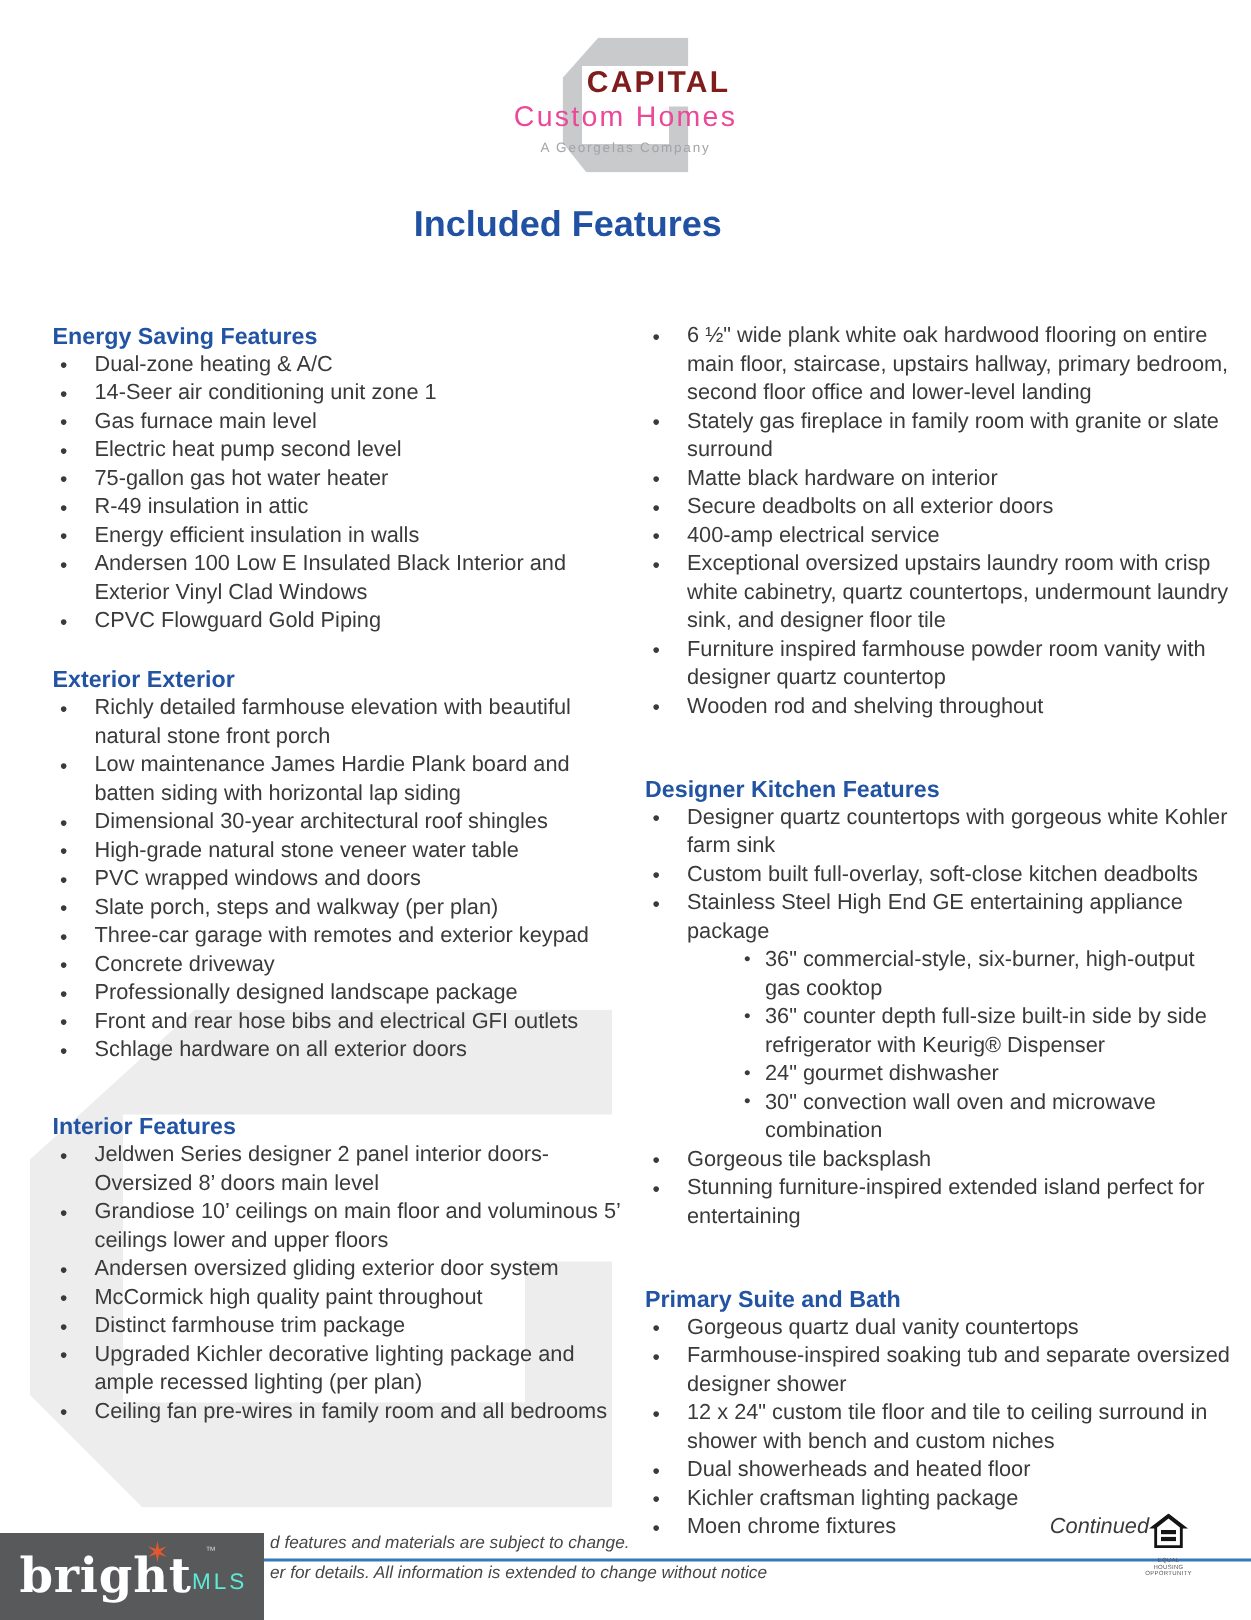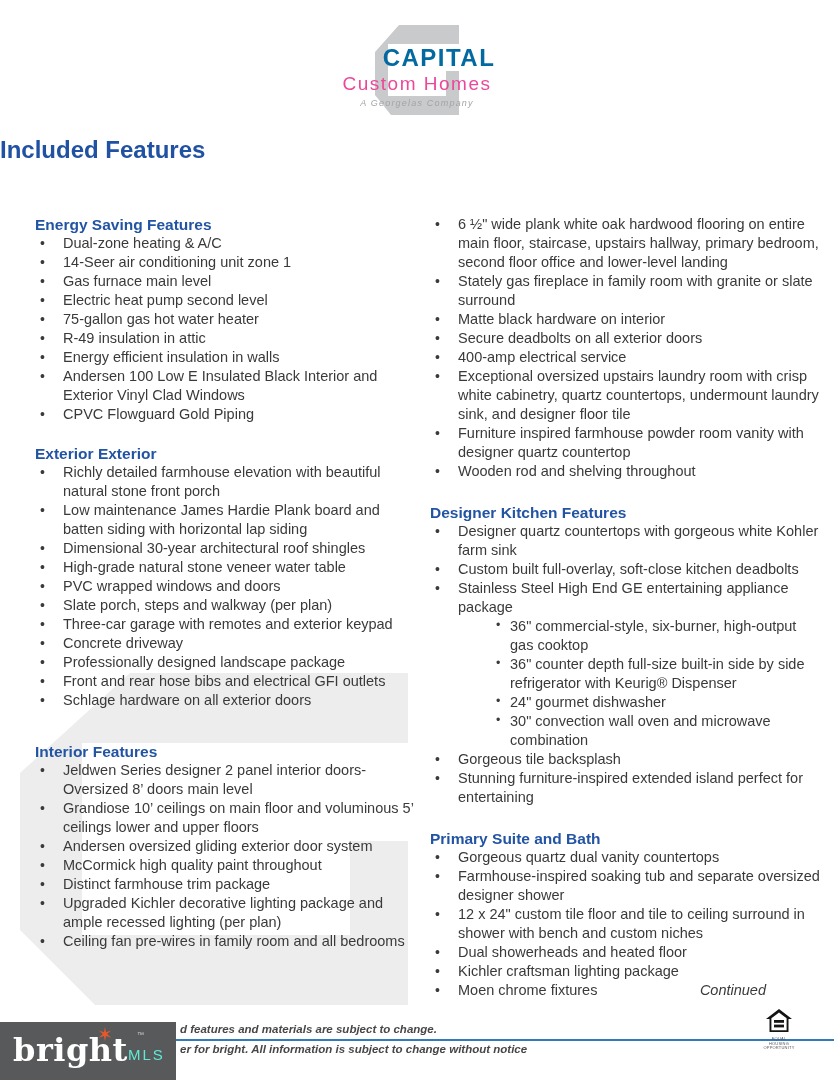--- a/index.html
+++ b/index.html
@@ -12,65 +12,65 @@
 
   
   .logo-wrap { position: absolute; top: 20px; left: 0; width: 834px; text-align: center; }
   .logo-c {
     position: absolute; left: 375px; top: 5px; width: 84px; height: 90px;
     background: #c9cacc;
     clip-path: polygon(24px 0, 84px 0, 84px 19px, 13px 19px, 13px 71px, 71px 71px,
                        71px 46px, 84px 46px, 84px 90px, 16px 90px, 0 70px, 0 27px);
   }
   .logo-brand {
-    position: relative; margin-top: 24px; font-size: 24px; font-weight: bold;
-    color: #0369a1; letter-spacing: 1.5px; padding-left: 44px;
+    position: relative; margin-top: 24px; font-size: 20px; font-weight: bold;
+    color: #7f1d1d; letter-spacing: 1.5px; padding-left: 44px;
   }
   .logo-sub {
     position: relative; font-size: 19px; color: #ec4899; letter-spacing: 1.5px; margin-top: 1px;
   }
   .logo-tagline {
-    position: relative; font-size: 9px; color: #a3a4a8; letter-spacing: 1.2px; margin-top: 3px; font-style: italic;
+    position: relative; font-size: 9px; color: #a3a4a8; letter-spacing: 1.2px; margin-top: 3px;
   }
   .title {
-    position: absolute; top: 136px; left: 0; width: 757px; text-align: left;
+    position: absolute; top: 136px; left: 0; width: 757px; text-align: center;
     font-size: 24px; font-weight: bold; color: #2051a2;
   }
 
   
   .watermark-c {
     position: absolute; left: 20px; top: 673px; width: 390px; height: 332px;
     background: #ededee; z-index: 0;
     clip-path: polygon(110px 0, 388px 0, 388px 70px, 62px 70px, 62px 262px, 330px 262px,
                        330px 168px, 388px 168px, 388px 332px, 75px 332px, 0 257px, 0 100px);
   }
 
   
   .col { position: absolute; top: 215px; z-index: 1; font-size: 14.5px; line-height: 19px; color: #3a3a3a; }
   .col-left  { left: 35px;  width: 384px; }
   .col-right { left: 430px; width: 392px; }
   .col-left  section + section { margin-top: 20px; }
   .col-left  section:nth-of-type(3) { margin-top: 32px; }
-  .col-right section + section { margin-top: 22px; }
+  .col-right section + section { margin-top: 36px; }
   .section-heading { font-size: 15.5px; line-height: 19px; font-weight: bold; color: #2254a3; }
   ul.feature-list, ul.feature-sublist { list-style: none; }
   ul.feature-list > li { position: relative; padding-left: 28px; }
   ul.feature-list > li::before {
     content: "\2022"; position: absolute; left: 5px; top: 0; font-size: 14px; color: #3a3a3a;
   }
   ul.feature-sublist { margin-left: 38px; }
   ul.feature-sublist > li { position: relative; padding-left: 14px; }
   ul.feature-sublist > li::before {
     content: "\2022"; position: absolute; left: 0; top: -1px; font-size: 12.5px; color: #3a3a3a;
   }
   .continued-label { float: right; font-style: italic; margin-right: 56px; }
 
   
   .footer-rule { position: absolute; left: 0; top: 1039px; width: 834px; height: 2px; background: #3579bd; z-index: 2; }
-  .disclaimer { position: absolute; font-style: italic; font-size: 11.5px; color: #474747; z-index: 1; white-space: nowrap; font-weight: bold; }
+  .disclaimer { position: absolute; font-style: italic; font-size: 11.5px; color: #474747; z-index: 1; white-space: nowrap; }
   .disclaimer.l1 { left: 180px; top: 1023px; }
   .disclaimer.l2 { left: 180px; top: 1043px; }
 
   .bright-box {
     position: absolute; left: 0; top: 1022px; width: 176px; height: 58px;
     background: #58595b; z-index: 5; text-align: right;
   }
   .bright-word {
     position: absolute; left: 13px; top: 9px; font-family: "DejaVu Serif", serif;
     font-weight: bold; font-size: 32px; color: #ffffff; letter-spacing: 0.5px;
@@ -180,21 +180,21 @@
           <li><span>12 x 24" custom tile floor and tile to ceiling surround in shower with bench and custom niches</span></li>
           <li><span>Dual showerheads and heated floor</span></li>
           <li><span>Kichler craftsman lighting package</span></li>
           <li><span class="continued-label">Continued</span><span>Moen chrome fixtures</span></li>
         </ul>
       </section>
     </div>
 
   <div class="footer-rule"></div>
   <div class="disclaimer l1">d features and materials are subject to change.</div>
-  <div class="disclaimer l2">er for bright. All information is subject to change without notice</div>
+  <div class="disclaimer l2">er for details. All information is extended to change without notice</div>
 
   <div class="bright-box">
     <span class="bright-word">bright</span>
     <span class="bright-star">✶</span>
     <span class="bright-tm">™</span>
     <span class="bright-mls">MLS</span>
   </div>
 
   <div class="eho">
     <svg width="26" height="23" viewBox="0 0 26 23">

